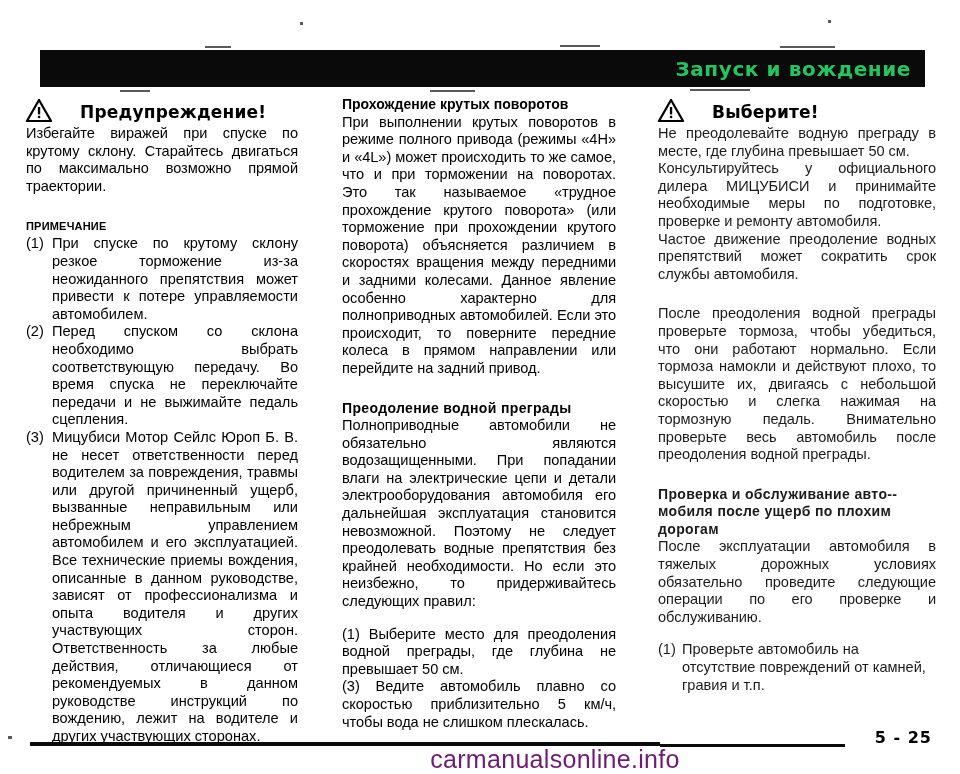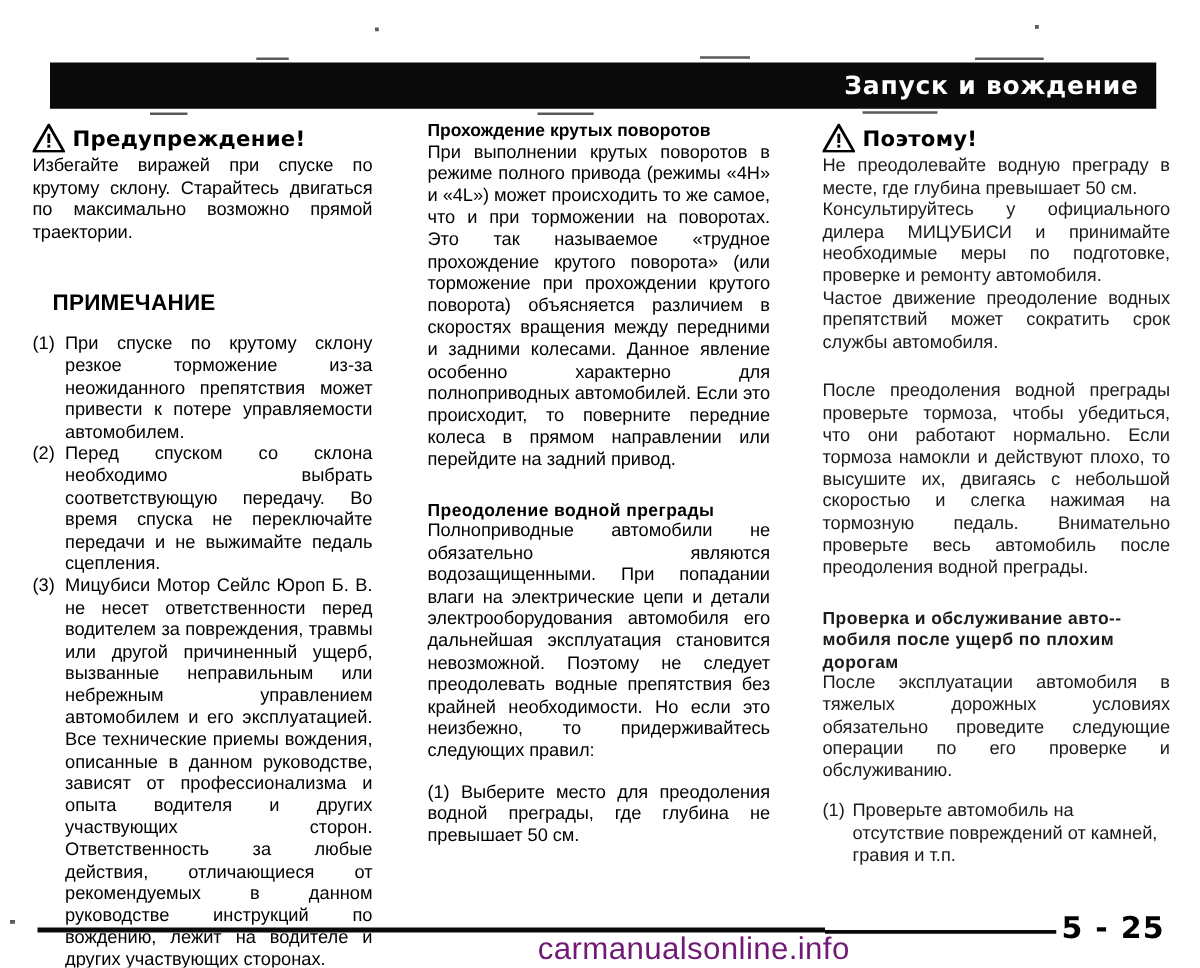--- a/index.html
+++ b/index.html
@@ -30,21 +30,21 @@
     width: 885px;
     height: 37px;
     background: #0a0a0a;
     overflow: hidden;
   }
   .banner-title {
     position: absolute;
     right: 14px;
     top: 50%;
     transform: translateY(-52%);
-    color: #ffffff;
+    color: #22c55e;
     font-size: 20px;
     font-weight: bold;
     letter-spacing: 0.6px;
     white-space: nowrap;
     font-family: "DejaVu Sans", "Liberation Sans", sans-serif;
   }
 
   
   .columns {
     position: absolute;
@@ -76,32 +76,32 @@
   .gap-l { height: 22px; }
 
   h2.sec {
     margin: 0;
     font-size: 14px;
     line-height: 17.6px;
     font-weight: bold;
   }
   h2.sec.spaced { letter-spacing: 0.35px; }
   h2.note {
-    margin: 16px;
-    font-size: 18px;
+    margin: 0;
+    font-size: 11px;
     line-height: 18px;
     font-weight: bold;
     letter-spacing: 0.2px;
   }
 
   
   .warn-head {
     display: flex;
     align-items: flex-end;
-    gap: 6px;
+    gap: 28px;
     height: 26px;
     margin-bottom: 3px;
   }
   .tri-icon { width: 26px; height: 23px; display: block; flex: none; }
   .warn-word {
     font-size: 17px;
     font-weight: bold;
     line-height: 19px;
     letter-spacing: 0.2px;
     font-family: "DejaVu Sans", "Liberation Sans", sans-serif;
@@ -150,21 +150,21 @@
     left: 660px;
     top: 744px;
     width: 185px;
     height: 3px;
     background: #0a0a0a;
   }
   .page-num {
     position: absolute;
     right: 28px;
     top: 728px;
-    font-size: 24px;
+    font-size: 16px;
     font-weight: bold;
     letter-spacing: 1px;
     font-family: "DejaVu Sans", "Liberation Sans", sans-serif;
   }
   .watermark {
     position: absolute;
     left: 0;
     right: 0;
     top: 745px;
     text-align: center;
@@ -240,32 +240,33 @@
       <p>При выполнении крутых поворотов в режиме полного привода (режимы «4H» и «4L») может происходить то же самое, что и при торможении на поворотах. Это так называемое «трудное прохождение крутого поворота» (или торможение при прохождении крутого поворота) объясняется различием в скоростях вращения между передними и задними колесами. Данное явление особенно характерно для полноприводных автомобилей. Если это происходит, то поверните передние колеса в прямом направлении или перейдите на задний привод.</p>
 
       <div class="gap-l"></div>
 
       <h2 class="sec spaced">Преодоление водной преграды</h2>
       <p>Полноприводные автомобили не обязательно являются водозащищенными. При попадании влаги на электрические цепи и детали электрооборудования автомобиля его дальнейшая эксплуатация становится невозможной. Поэтому не следует преодолевать водные препятствия без крайней необходимости. Но если это неизбежно, то придерживайтесь следующих правил:</p>
 
       <div class="gap-m"></div>
 
       <p class="numflat">(1) Выберите место для преодоления водной преграды, где глубина не превышает 50 см.</p>
+      <p class="numflat last">(3) Ведите автомобиль плавно со скоростью приблизительно 5 км/ч, чтобы вода не слишком плескалась.</p>
 
     </div>
 
     <div class="col right">
 
       <div class="warn-head">
         <svg class="tri-icon" viewBox="0 0 26 23">
           <path d="M13 1 L25 22 L1 22 Z" fill="none" stroke="#000" stroke-width="2.2" stroke-linejoin="miter"></path>
           <rect x="11.9" y="8" width="2.3" height="7.4" fill="#000"></rect>
           <rect x="11.9" y="16.8" width="2.3" height="2.3" fill="#000"></rect>
         </svg>
-        <span class="warn-word">Поэтому!</span>
+        <span class="warn-word">Выберите!</span>
       </div>
 
       <p>Не преодолевайте водную преграду в месте, где глубина превышает 50 см.</p>
       <p>Консультируйтесь у официального дилера МИЦУБИСИ и принимайте необходимые меры по подготовке, проверке и ремонту автомобиля.</p>
       <p>Частое движение преодоление водных препятствий может сократить срок службы автомобиля.</p>
 
       <div class="gap-l"></div>
 
       <p>После преодоления водной преграды проверьте тормоза, чтобы убедиться, что они работают нормально. Если тормоза намокли и действуют плохо, то высушите их, двигаясь с небольшой скоростью и слегка нажимая на тормозную педаль. Внимательно проверьте весь автомобиль после преодоления водной преграды.</p>
 

